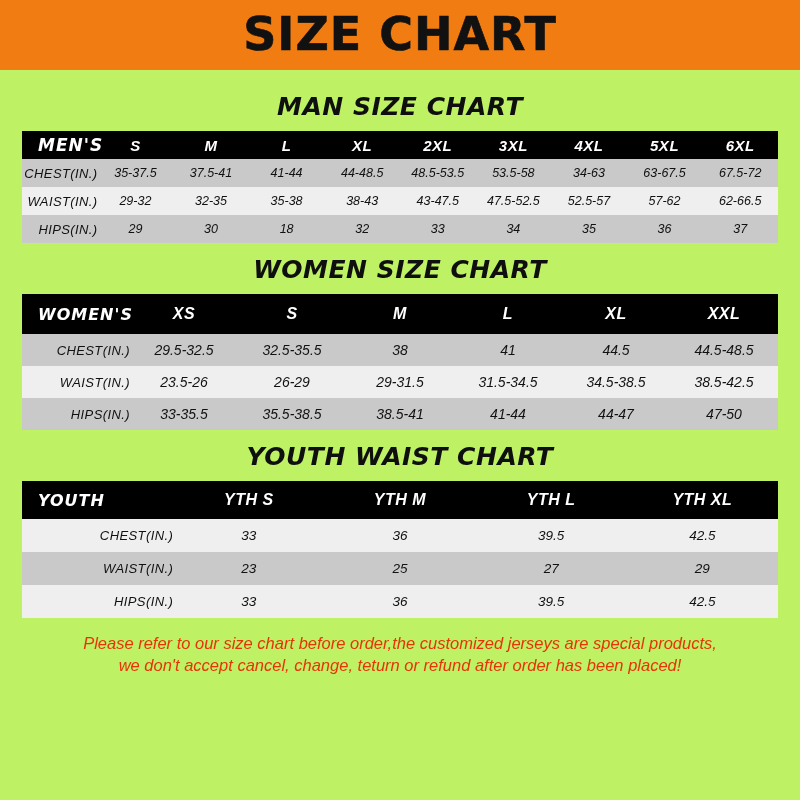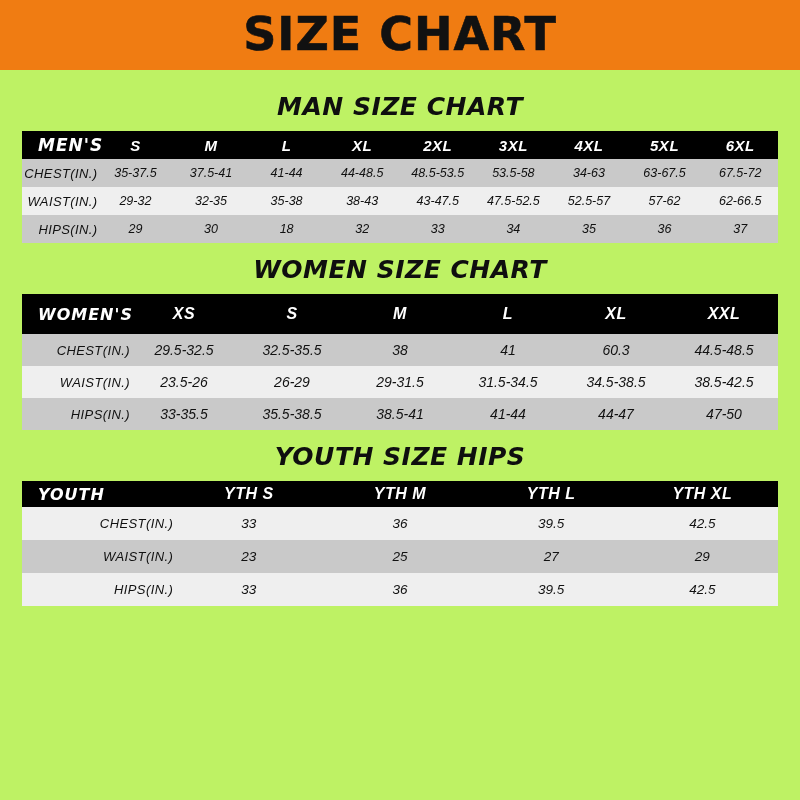--- a/index.html
+++ b/index.html
@@ -92,21 +92,21 @@
     background: #efefef;
   }
   table.size-table tbody td.rowlabel {
     text-align: right;
     font-size: 13px;
     letter-spacing: 0.4px;
     color: #111;
   }
   
   .youth table.size-table thead th {
-    height: 26px;
+    height: 38px;
     font-size: 16px;
   }
   .youth table.size-table td {
     height: 33px;
     font-size: 13.5px;
   }
   .women table.size-table thead th {
     height: 40px;
     font-size: 16px;
   }
@@ -212,21 +212,21 @@
             <th>XXL</th>
           </tr>
         </thead>
         <tbody>
           <tr class="band-dark">
             <td class="rowlabel">CHEST(IN.)</td>
             <td>29.5-32.5</td>
             <td>32.5-35.5</td>
             <td>38</td>
             <td>41</td>
-            <td>60.3</td>
+            <td>44.5</td>
             <td>44.5-48.5</td>
           </tr>
           <tr class="band-light">
             <td class="rowlabel">WAIST(IN.)</td>
             <td>23.5-26</td>
             <td>26-29</td>
             <td>29-31.5</td>
             <td>31.5-34.5</td>
             <td>34.5-38.5</td>
             <td>38.5-42.5</td>
@@ -238,21 +238,21 @@
             <td>38.5-41</td>
             <td>41-44</td>
             <td>44-47</td>
             <td>47-50</td>
           </tr>
         </tbody>
       </table>
     </div>
 
     <div class="youth">
-      <div class="section-title">YOUTH SIZE HIPS</div>
+      <div class="section-title">YOUTH WAIST CHART</div>
       <table class="size-table">
         <thead>
           <tr>
             <th class="corner">YOUTH</th>
             <th>YTH S</th>
             <th>YTH M</th>
             <th>YTH L</th>
             <th>YTH XL</th>
           </tr>
         </thead>
@@ -275,15 +275,19 @@
             <td class="rowlabel">HIPS(IN.)</td>
             <td>33</td>
             <td>36</td>
             <td>39.5</td>
             <td>42.5</td>
           </tr>
         </tbody>
       </table>
     </div>
 
+    <div class="footer-note">
+      <span>Please refer to our size chart before order,the customized jerseys are special products,</span>
+      <span>we don't accept cancel, change, teturn or refund after order has been placed!</span>
+    </div>
 
   </div>
 </div>
 
 </body></html>

